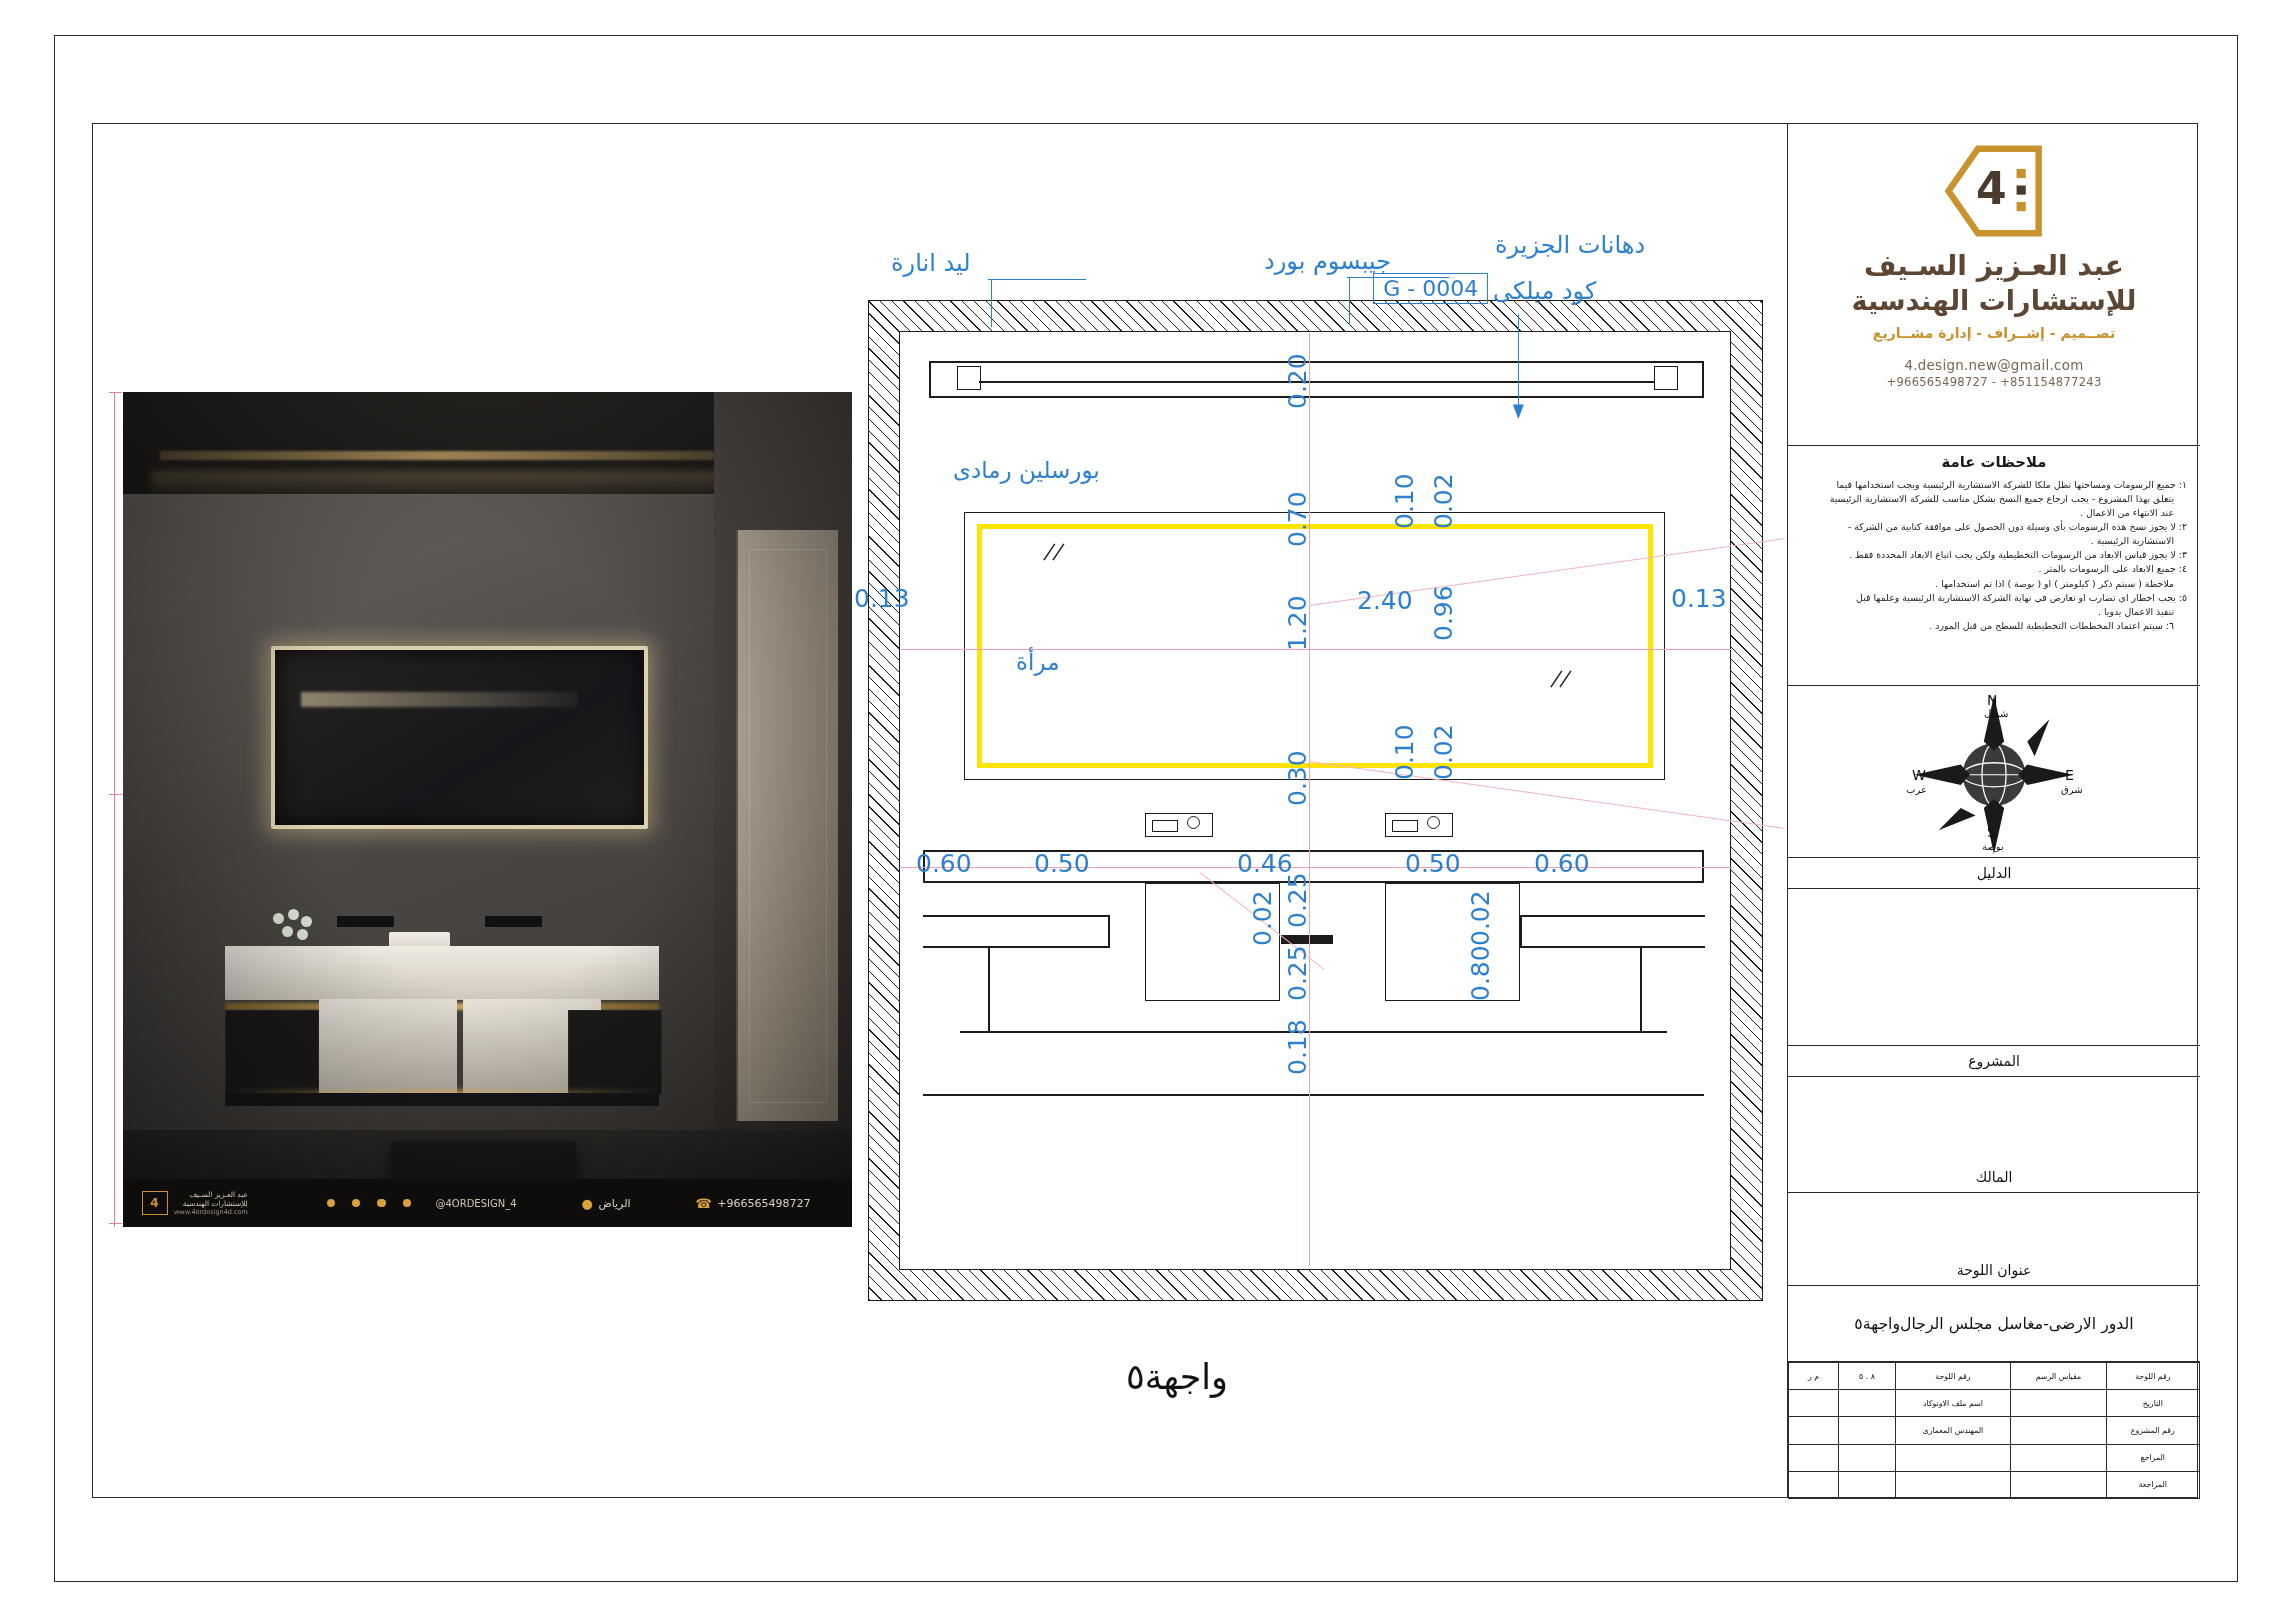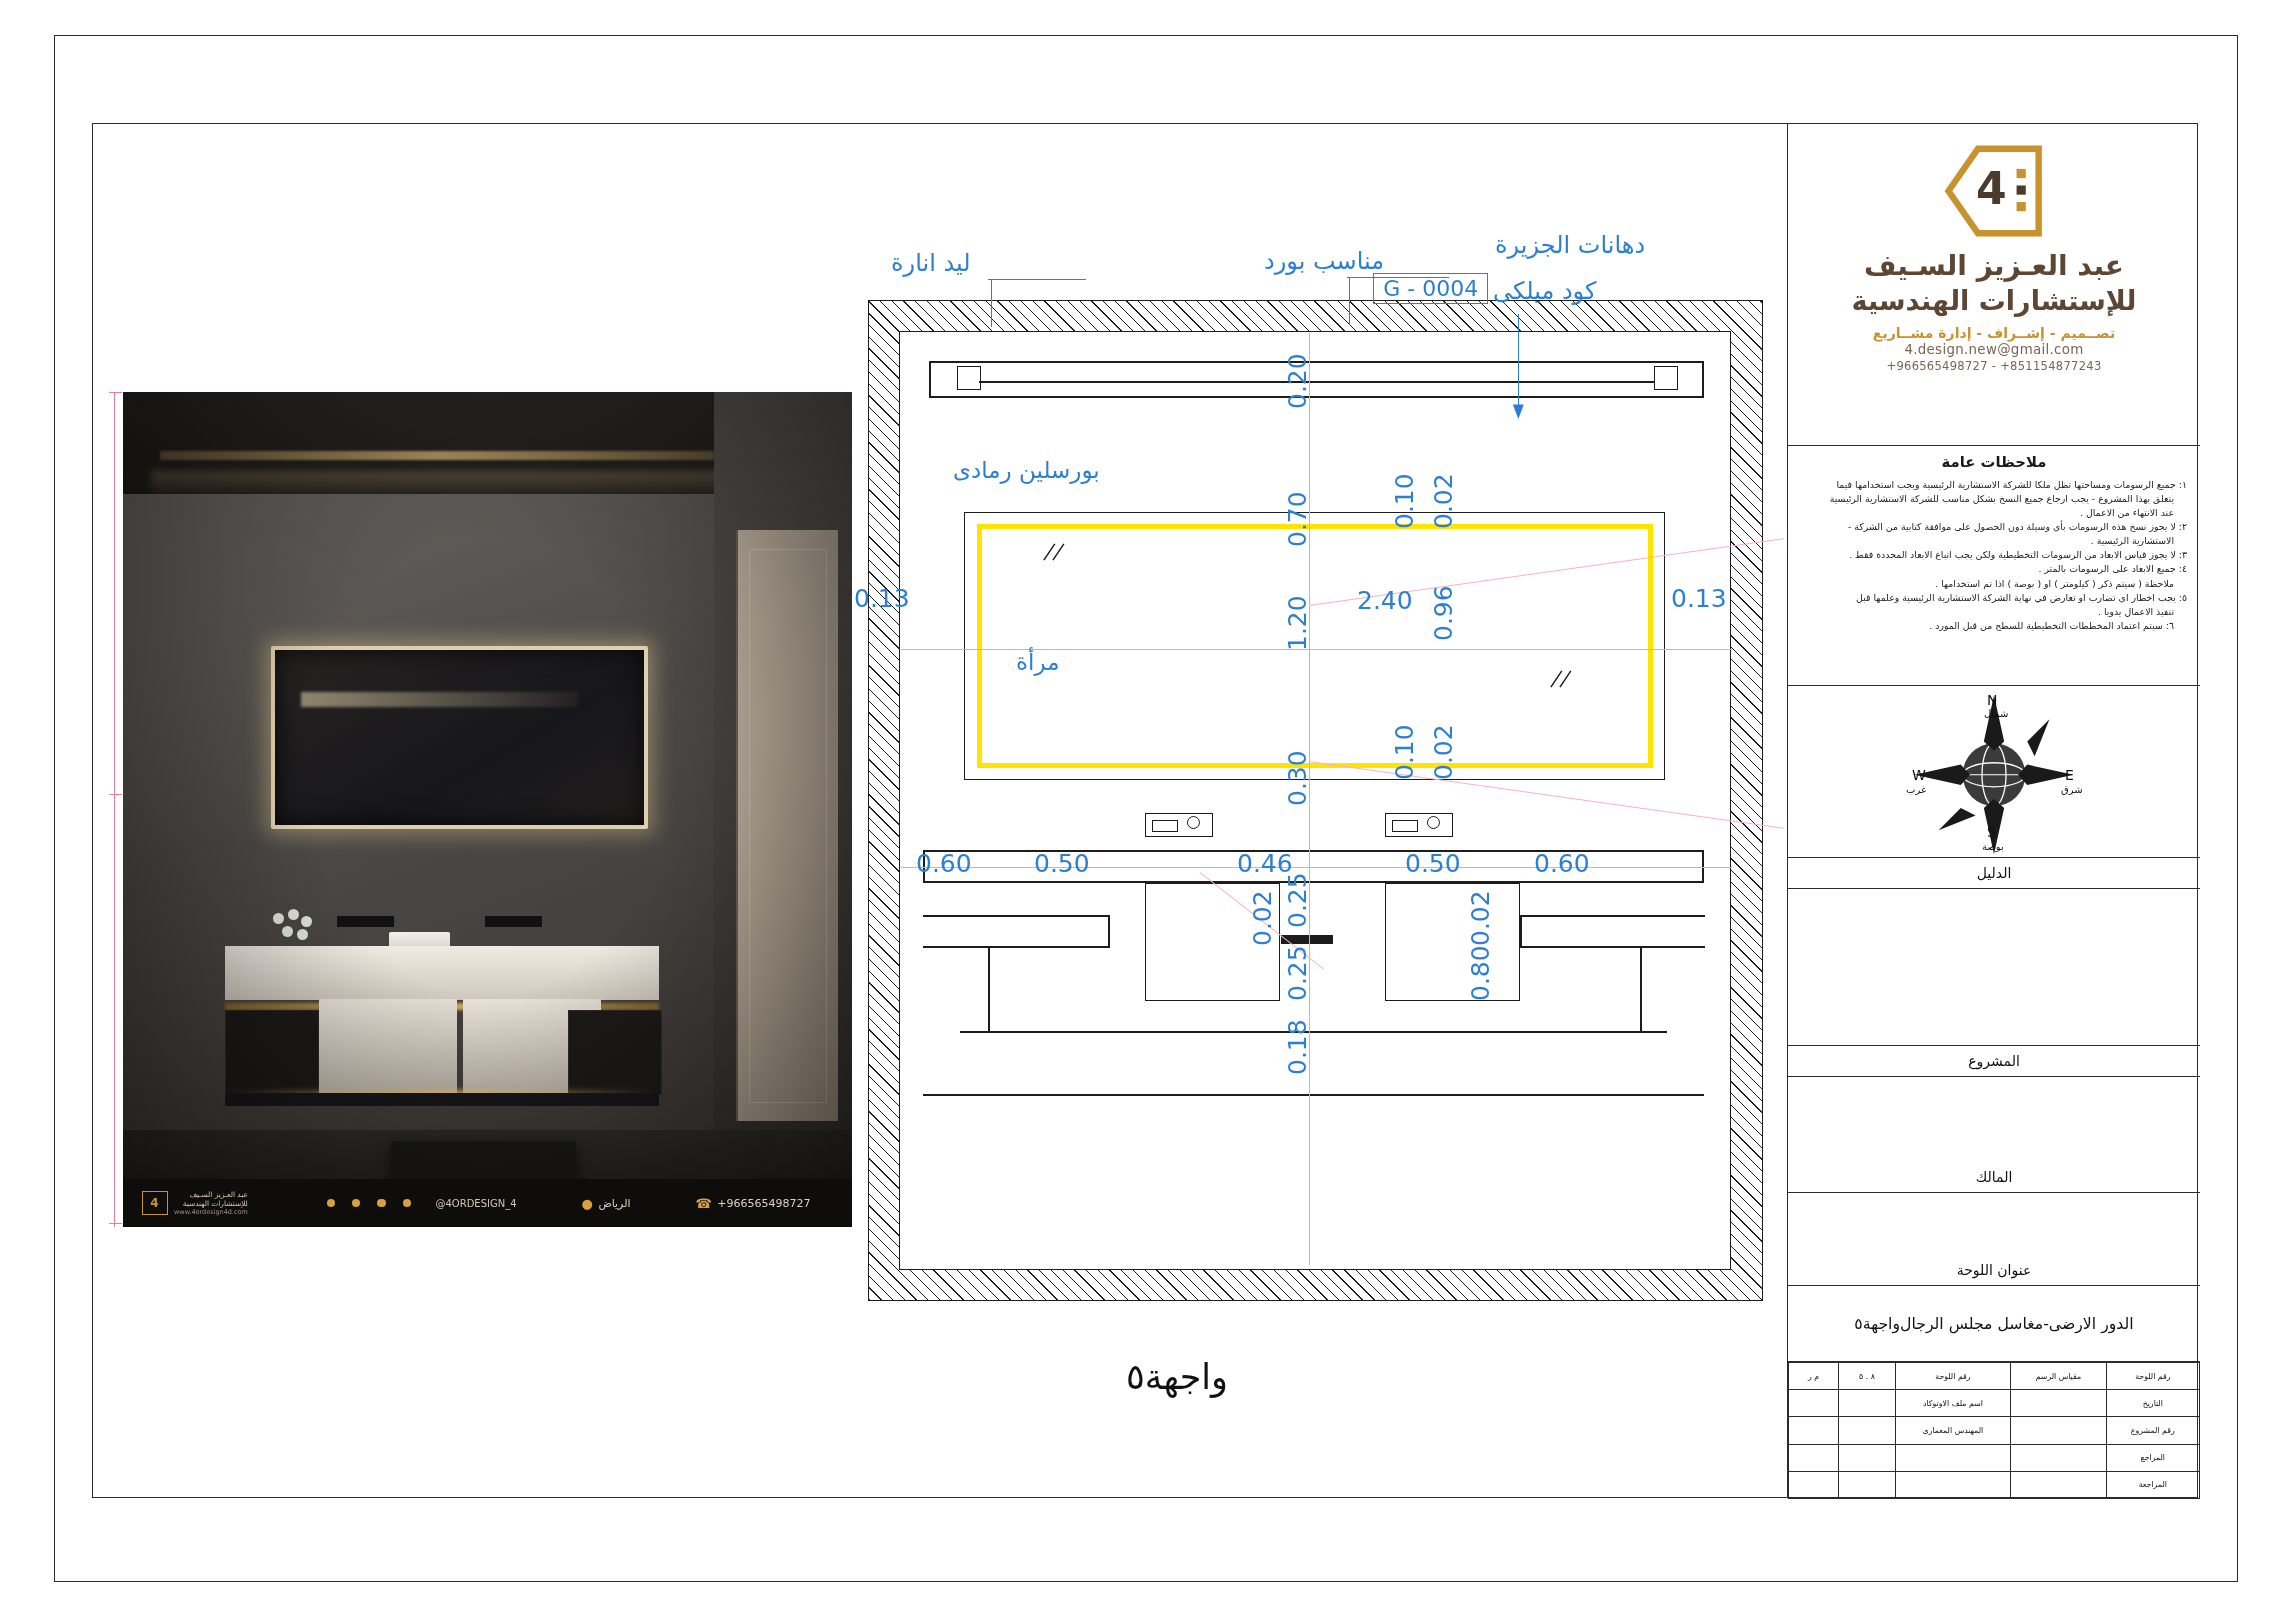--- a/index.html
+++ b/index.html
@@ -67,21 +67,21 @@
   }
   .logo-ar2 {
     font-size: 27px; font-weight: bold; color: #5d4734;
     line-height: 1.28; text-align: center; direction: rtl;
   }
   .logo-sub {
     font-size: 14px; font-weight: bold; color: #c8922f;
     margin-top: 6.5px; direction: rtl; letter-spacing: 0.4px;
   }
   .logo-mail {
-    font-size: 13.4px; color: #7a6551; margin-top: 1px; letter-spacing:0.3px;
+    font-size: 13.4px; color: #7a6551; margin-top: 17px; letter-spacing:0.3px;
   }
   .logo-phone {
     font-size: 11.5px; color: #7a6551; margin-top: 1.8px; letter-spacing:0.3px;
   }
 
   
   .tb-notes { top: 323px; height: 240px; padding: 7.4px 13px 5.5px 13px; direction: rtl; }
   .notes-title {
     text-align: center; font-size: 14.8px; font-weight: bold;
     color: #1a1a1a; margin-bottom: 7.4px;
@@ -525,21 +525,21 @@
   <div class="dim-text vert" style="left:415px; top:775px;">0.18</div>
 
   <div class="ar-label" style="left:85px; top:157px;">بورسلين رمادى</div>
   <div class="ar-label" style="left:148px; top:349px;">مرأة</div>
 </div>
 
 <div class="callout" style="left:891px; top:249px;">ليد انارة</div>
 <div class="lead" style="left:988px; top:279px; width:98px;"></div>
 <div class="leadv" style="left:991px; top:279px; height:48px;"></div>
 
-<div class="callout" style="left:1264px; top:247px;">مناسب بورد</div>
+<div class="callout" style="left:1264px; top:247px;">جيبسوم بورد</div>
 <div class="lead" style="left:1347px; top:277px; width:102px;"></div>
 <div class="leadv" style="left:1349px; top:277px; height:48px;"></div>
 
 <div class="callout" style="left:1495px; top:231px;">دهانات الجزيرة</div>
 <div class="callout" style="left:1493px; top:277px;">كود ميلكى</div>
 <div class="callbox" style="left:1373px; top:273px;">G - 0004</div>
 <div class="leadv" style="left:1518px; top:314px; height:92px;"></div>
 <div class="lead" style="left:1518px; top:406px; width:0.9px;"></div>
 <svg style="position:absolute; left:1510px; top:399px; width:18.5px; height:20px;" viewBox="0 0 20 22">
   <polygon points="9,22 3,6 15,6" fill="#2d7fd0"></polygon>

